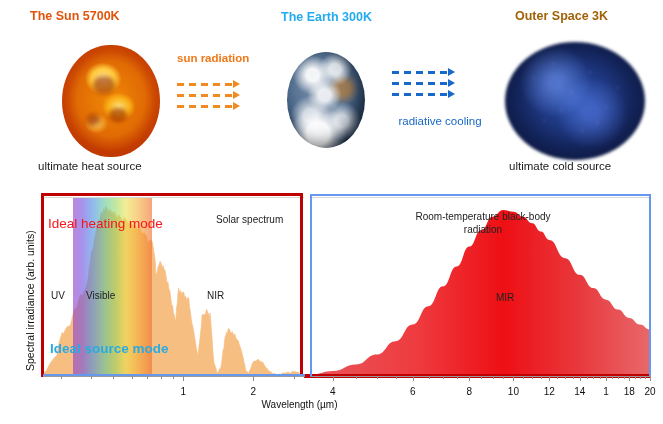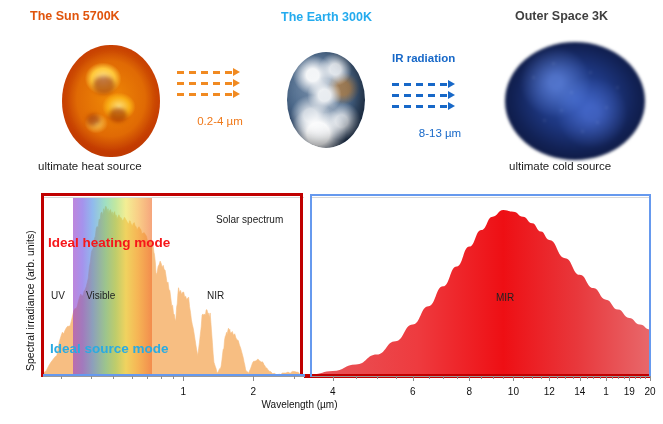--- a/index.html
+++ b/index.html
@@ -5,21 +5,21 @@
   html,body{margin:0;padding:0;background:#fff;}
   body{width:663px;height:424px;position:relative;overflow:hidden;
        font-family:"Liberation Sans","DejaVu Sans",sans-serif;}
 
   .abs{position:absolute;}
 
   
   .hdr{font-weight:bold;font-size:12.5px;white-space:nowrap;}
   #sun-title{left:30px;top:9px;color:#E0540C;}
   #earth-title{left:281px;top:10px;color:#24ABEE;}
-  #space-title{left:515px;top:9px;color:#404040;}
+  #space-title{left:515px;top:9px;color:#a16207;}
 
   .caption{font-size:11.5px;color:#1a1a1a;white-space:nowrap;}
   #sun-caption{left:38px;top:160px;}
   #space-caption{left:509px;top:160px;}
 
   
   #sun-img{left:62px;top:45px;width:98px;height:112px;border-radius:49%/50%;
     background:
       radial-gradient(ellipse 26% 20% at 42% 30%, #ffe89a 0%, #ffc83a 45%, rgba(255,170,20,0) 72%),
       radial-gradient(ellipse 22% 16% at 58% 55%, #ffe07a 0%, #f9ae16 50%, rgba(240,150,10,0) 78%),
@@ -94,21 +94,21 @@
   svg{display:block;}
 
   .plot-note{position:absolute;font-size:10px;color:#222;white-space:nowrap;text-align:right;}
   #solar-note{left:172px;top:16px;}
   #uv-note{left:7px;top:92px;}
   #vis-note{left:42px;top:92px;}
   #nir-note{left:163px;top:92px;}
   #bb-note{left:86px;top:12px;width:170px;text-align:center;white-space:normal;line-height:13px;}
   #mir-note{left:184px;top:94px;}
 
-  #heating-mode{left:48px;top:216px;font-size:13.5px;font-weight:bold;color:#F6161A;white-space:nowrap;margin-top:19px;}
+  #heating-mode{left:48px;top:216px;font-size:13.5px;font-weight:normal;color:#F6161A;white-space:nowrap;}
   #cooling-mode{left:50px;top:341px;font-size:13.5px;font-weight:bold;color:#29ABE2;white-space:nowrap;}
 
   
   #red-frame{left:41px;top:193px;width:262px;height:184px;
              border:3px solid #C00000;border-bottom:none;box-sizing:border-box;}
   #red-bottom{left:304px;top:374px;width:346px;height:4px;background:#C00000;}
   #blue-frame{left:310px;top:194px;width:341px;height:183px;
               border:2.5px solid #6699EE;border-bottom:none;box-sizing:border-box;}
   #blue-bottom{left:43px;top:374px;width:262px;height:3px;background:#6699EE;}
 
@@ -147,57 +147,56 @@
   <i class="star" style="left:55%;top:75%"></i>
     <i class="star" style="left:80%;top:38%"></i>
   <i class="star" style="left:40%;top:58%"></i>
     <i class="star" style="left:66%;top:68%"></i>
 </div>
 
 <div class="abs caption" id="sun-caption">ultimate heat source</div>
 <div class="abs caption" id="space-caption">ultimate cold source</div>
 
 <div class="abs" id="sun-arrows">
+  <div class="arrow-label">sun radiation</div>
   <div class="arrows-stack">
     <div class="dash-row">
         <i class="dash-line o"></i>
         <i class="dash-head o"></i>
       </div>
     <div class="dash-row">
         <i class="dash-line o"></i>
         <i class="dash-head o"></i>
       </div>
     <div class="dash-row">
         <i class="dash-line o"></i>
         <i class="dash-head o"></i>
       </div>
   </div>
   <div class="arrow-sub" style="margin-top:18px;width:86px;">
-    <div>0.2-4 µm</div>
   </div>
 </div>
 
 <div class="abs" id="earth-arrows">
-  <div class="arrow-label">IR  radiation</div>
   <div class="arrows-stack">
     <div class="dash-row">
         <i class="dash-line b"></i>
         <i class="dash-head b"></i>
       </div>
     <div class="dash-row">
         <i class="dash-line b"></i>
         <i class="dash-head b"></i>
       </div>
     <div class="dash-row">
         <i class="dash-line b"></i>
         <i class="dash-head b"></i>
       </div>
   </div>
   <div class="arrow-sub" style="margin-top:18px;width:96px;">
-    <div>8-13 µm</div>
+    <div>radiative cooling</div>
   </div>
 </div>
 
 <div class="abs" id="ylabel">
   <span>Spectral irradiance (arb. units)</span>
 </div>
 
 <div class="abs" id="left-plot">
   <svg id="solar-svg" width="260" height="178" viewBox="0 0 260 178">
       <path d="M 0.00 178 L 0.00 174.56 L 2.28 172.72 L 4.57 168.09 L 6.85 164.32 L 9.14 161.36 L 11.42 158.40 L 12.81 157.61 L 14.20 149.14 L 15.59 142.87 L 16.98 138.20 L 18.37 134.25 L 19.67 135.79 L 20.97 132.38 L 22.27 130.00 L 23.57 128.33 L 24.88 128.32 L 26.10 127.85 L 27.32 123.18 L 28.54 117.95 L 29.76 112.79 L 30.98 110.41 L 32.14 110.80 L 33.29 108.06 L 34.44 102.93 L 35.59 98.90 L 36.74 96.07 L 37.83 97.74 L 38.92 97.64 L 40.01 93.19 L 41.10 91.57 L 42.19 88.78 L 43.23 84.60 L 44.26 80.17 L 45.29 69.49 L 46.33 63.59 L 47.36 54.18 L 48.34 51.49 L 49.33 50.11 L 50.31 40.80 L 51.29 38.30 L 52.28 30.11 L 53.21 28.40 L 54.15 29.46 L 55.09 21.26 L 56.03 21.83 L 56.96 14.85 L 57.86 14.01 L 58.76 17.17 L 59.65 10.68 L 60.55 13.80 L 61.44 8.40 L 62.30 8.72 L 63.16 13.96 L 64.02 10.69 L 64.87 15.53 L 65.73 12.44 L 66.56 11.54 L 67.38 16.06 L 68.20 13.75 L 69.02 17.73 L 69.85 14.89 L 70.64 13.61 L 71.43 17.68 L 72.22 17.04 L 73.01 20.72 L 73.80 19.12 L 74.93 16.77 L 76.06 19.55 L 77.19 19.83 L 78.32 22.48 L 79.45 21.63 L 80.52 19.20 L 81.59 21.05 L 82.66 22.77 L 83.73 25.07 L 84.80 25.82 L 85.49 22.84 L 86.17 22.93 L 86.85 25.14 L 87.53 26.50 L 88.22 28.17 L 89.20 25.59 L 90.18 24.60 L 91.17 27.64 L 92.15 28.86 L 93.13 32.08 L 94.07 29.82 L 95.01 28.68 L 95.95 30.61 L 96.88 31.54 L 97.82 35.79 L 99.01 35.10 L 100.19 34.64 L 101.38 36.48 L 102.57 38.38 L 103.75 44.43 L 104.87 43.80 L 105.99 42.11 L 107.11 42.21 L 108.23 43.59 L 109.35 49.40 L 109.89 54.13 L 110.43 56.23 L 110.96 60.82 L 111.50 66.14 L 112.04 76.52 L 113.07 74.63 L 114.11 68.42 L 115.14 66.58 L 116.17 63.13 L 117.21 65.60 L 118.19 69.50 L 119.17 67.34 L 120.16 71.62 L 121.14 72.17 L 122.12 78.61 L 123.06 85.13 L 124.00 83.99 L 124.94 91.37 L 125.87 92.69 L 126.81 100.11 L 127.71 107.76 L 128.60 107.20 L 129.50 115.45 L 130.39 116.75 L 131.29 123.29 L 131.94 120.18 L 132.58 109.28 L 133.23 105.97 L 133.88 95.95 L 134.52 89.74 L 135.56 94.56 L 136.59 92.42 L 137.62 96.29 L 138.66 94.22 L 139.69 94.10 L 140.68 99.03 L 141.66 98.20 L 142.64 101.51 L 143.63 100.16 L 144.61 99.16 L 145.55 108.55 L 146.48 114.17 L 147.42 121.99 L 148.36 126.79 L 149.30 130.61 L 150.19 136.12 L 151.09 141.81 L 151.98 147.60 L 152.88 153.04 L 153.78 157.67 L 154.63 150.82 L 155.49 144.17 L 156.35 136.22 L 157.21 129.03 L 158.06 117.18 L 158.89 115.93 L 159.71 117.22 L 160.53 115.95 L 161.36 117.24 L 162.18 111.86 L 162.97 111.78 L 163.76 115.16 L 164.55 115.22 L 165.34 119.39 L 166.13 114.94 L 166.89 124.45 L 167.65 135.01 L 168.41 144.74 L 169.17 156.04 L 169.93 164.26 L 170.67 166.53 L 171.40 168.85 L 172.13 170.68 L 172.86 174.27 L 173.60 174.74 L 174.30 173.45 L 175.01 172.03 L 175.72 170.51 L 176.43 170.76 L 177.13 168.07 L 177.82 162.98 L 178.50 156.86 L 179.18 151.31 L 179.87 150.87 L 180.55 142.15 L 181.21 138.61 L 181.87 137.17 L 182.53 134.32 L 183.19 136.47 L 183.85 132.48 L 184.49 130.23 L 185.13 132.56 L 185.77 131.22 L 186.41 135.01 L 187.05 134.72 L 188.27 133.49 L 189.50 137.13 L 190.72 135.81 L 191.94 140.00 L 193.16 141.95 L 194.31 142.60 L 195.47 147.04 L 196.62 149.89 L 197.77 154.20 L 198.92 158.46 L 199.47 160.70 L 200.03 164.03 L 200.58 165.89 L 201.13 168.74 L 201.68 172.20 L 202.22 172.60 L 202.76 173.73 L 203.29 173.69 L 203.83 174.02 L 204.37 175.55 L 205.40 173.12 L 206.44 170.97 L 207.47 168.09 L 208.50 164.95 L 209.54 163.36 L 210.52 163.28 L 211.51 162.99 L 212.49 162.50 L 213.47 161.28 L 214.45 161.43 L 215.39 162.66 L 216.33 163.21 L 217.27 164.12 L 218.21 163.74 L 219.14 164.62 L 220.04 166.80 L 220.93 167.86 L 221.83 169.84 L 222.73 169.92 L 223.62 171.23 L 225.30 173.28 L 226.98 173.84 L 228.66 175.86 L 230.34 175.35 L 232.02 176.46 L 233.57 176.93 L 235.13 176.04 L 236.68 177.00 L 238.23 174.94 L 239.78 175.01 L 241.90 175.03 L 244.03 174.11 L 246.15 175.33 L 248.27 173.39 L 250.40 173.54 L 252.32 174.11 L 254.24 174.26 L 256.16 176.68 L 258.08 176.01 L 260.00 177.18 L 260 178 Z" fill="#F7BE82" stroke="#F7BE82" stroke-width="0.6"></path>
@@ -215,20 +214,24 @@
         <linearGradient id="bbg" x1="0" y1="0" x2="1" y2="0">
           <stop offset="0%" stop-color="#E8565A"></stop>
           <stop offset="31.1%" stop-color="#EE3B3F"></stop>
           <stop offset="56.6%" stop-color="#EE0F14"></stop>
           <stop offset="78.6%" stop-color="#E8383C"></stop>
           <stop offset="100%" stop-color="#E8686B"></stop>
         </linearGradient>
       </defs>
       <path d="M 0.00 178.00 L 0.00 176.34 C 10.38 176.34, 10.38 173.02, 20.77 173.02 C 32.38 173.02, 32.38 166.38, 43.98 166.38 C 54.37 166.38, 54.37 156.42, 64.75 156.42 C 74.14 156.42, 74.14 143.14, 83.54 143.14 C 92.11 143.14, 92.11 126.54, 100.69 126.54 C 108.58 126.54, 108.58 108.28, 116.46 108.28 C 123.77 108.28, 123.77 88.36, 131.07 88.36 C 137.87 88.36, 137.87 68.44, 144.67 68.44 C 151.03 68.44, 151.03 48.52, 157.39 48.52 C 163.37 48.52, 163.37 31.92, 169.34 31.92 C 174.97 31.92, 174.97 18.64, 180.61 18.64 C 185.94 18.64, 185.94 12.00, 191.27 12.00 C 196.32 12.00, 196.32 13.66, 201.38 13.66 C 206.18 13.66, 206.18 18.64, 210.99 18.64 C 215.58 18.64, 215.58 25.28, 220.16 25.28 C 224.54 25.28, 224.54 33.58, 228.92 33.58 C 233.12 33.58, 233.12 41.88, 237.31 41.88 C 245.20 41.88, 245.20 60.14, 253.09 60.14 C 260.39 60.14, 260.39 76.74, 267.70 76.74 C 274.50 76.74, 274.50 90.02, 281.30 90.02 C 287.66 90.02, 287.66 101.64, 294.02 101.64 C 299.99 101.64, 299.99 111.60, 305.97 111.60 C 311.60 111.60, 311.60 119.90, 317.23 119.90 C 322.56 119.90, 322.56 126.54, 327.89 126.54 C 332.94 126.54, 332.94 131.52, 338.00 131.52 L 338 178 Z" fill="url(#bbg)"></path>
     </svg>
+  <div class="plot-note" id="bb-note">
+    <span>Room-temperature black-body</span><br>
+    <span>radiation</span>
+  </div>
   <div class="plot-note" id="mir-note">MIR</div>
 </div>
 
 <div class="abs" id="red-frame"></div>
 <div class="abs" id="red-bottom"></div>
 <div class="abs" id="blue-frame"></div>
 <div class="abs" id="blue-bottom"></div>
 
 <div class="abs" id="heating-mode">Ideal heating mode</div>
 <div class="abs" id="cooling-mode">Ideal source mode</div>
@@ -281,17 +284,17 @@
     <div class="xlab" style="left: 469.4px;">8</div>
     <i class="tick tmaj" style="left: 513.4px;"></i>
     <div class="xlab" style="left: 513.4px;">10</div>
     <i class="tick tmaj" style="left: 549.3px;"></i>
     <div class="xlab" style="left: 549.3px;">12</div>
     <i class="tick tmaj" style="left: 579.7px;"></i>
     <div class="xlab" style="left: 579.7px; text-align: right;">14</div>
     <i class="tick tmaj" style="left: 606px;"></i>
     <div class="xlab" style="left: 606px;">1</div>
     <i class="tick tmaj" style="left: 629.2px;"></i>
-    <div class="xlab" style="left: 629.2px;">19</div>
+    <div class="xlab" style="left: 629.2px;">18</div>
     <i class="tick tmaj" style="left: 650px;"></i>
     <div class="xlab" style="left: 650px;">20</div>
   </div>
 <div class="abs" id="xtitle"><span>Wavelength (µm)</span></div>
 
 </body></html>

